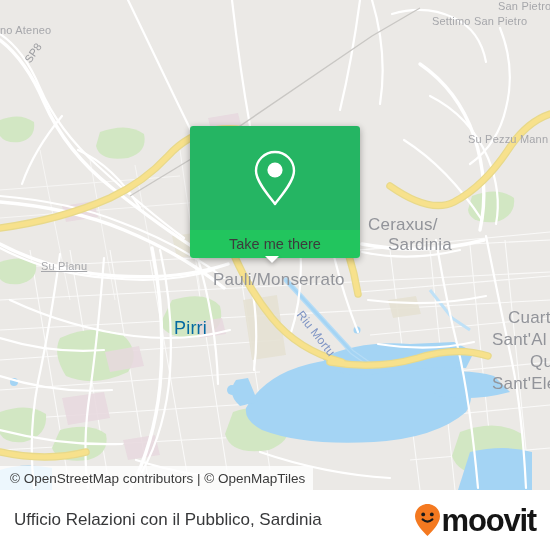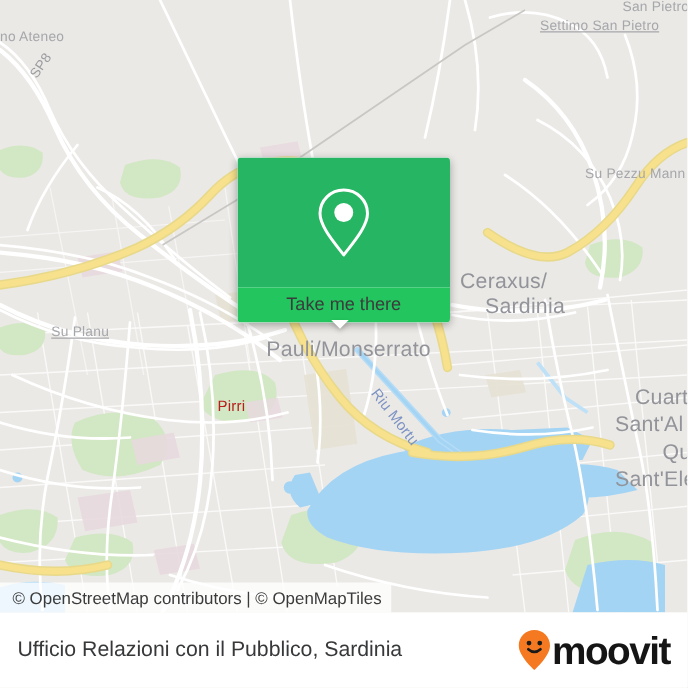--- a/index.html
+++ b/index.html
@@ -28,21 +28,21 @@
   #map-svg { position: absolute; left: 0; top: 0; }
 
   .map-label {
     position: absolute;
     color: #9a9a9c;
     white-space: nowrap;
     pointer-events: none;
     letter-spacing: 0.2px;
   }
   .map-label.place-lg { font-size: 17px; color: #92949a; }
-  .map-label.place-md { font-size: 12px; color: #b91c1c; }
+  .map-label.place-md { font-size: 18px; color: #0369a1; }
   .map-label.place-sm { font-size: 11px; color: #a6a7ab; }
   .map-label.water-lbl { color: #7d93c4; font-size: 12px; }
   .map-label.road-lbl { color: #9b9ca0; font-size: 11px; }
 
   
   #attribution {
     position: absolute;
     left: 0;
     top: 466px;
     height: 24px;
@@ -295,21 +295,21 @@
           <path d="M196,156 L372,36 L420,8"></path>
           <path d="M196,156 L130,196"></path>
         </g>
       </g>
     </svg>
 
     <div>
       <div class="map-label place-sm" style="left:0px;top:24px;">no Ateneo</div>
       <div class="map-label road-lbl" style="left:22px;top:58px;transform:rotate(-55deg);transform-origin:left top;">SP8</div>
       <div class="map-label place-sm" style="left:498px;top:0px;">San Pietro</div>
-      <div class="map-label place-sm" style="left:432px;top:15px;text-decoration:underline;">Settimo San Pietro</div>
+      <div class="map-label place-sm" style="left:432px;top:15px;">Settimo San Pietro</div>
       <div class="map-label place-sm" style="left:468px;top:133px;">Su Pezzu Mann</div>
       <div class="map-label place-lg" style="left:368px;top:215px;">Ceraxus/</div>
       <div class="map-label place-lg" style="left:388px;top:235px;">Sardinia</div>
       <div class="map-label place-sm" style="left:41px;top:260px;text-decoration:underline;">Su Planu</div>
       <div class="map-label place-lg" style="left:213px;top:270px;">Pauli/Monserrato</div>
       <div class="map-label place-md" style="left:174px;top:318px;">Pirri</div>
       <div class="map-label water-lbl" style="left:305px;top:308px;transform:rotate(52deg);transform-origin:left top;">Riu Mortu</div>
       <div class="map-label place-lg" style="left:508px;top:308px;">Cuart</div>
       <div class="map-label place-lg" style="left:492px;top:330px;">Sant'Al</div>
       <div class="map-label place-lg" style="left:502px;top:352px;margin-left:28px;">Quar</div>

